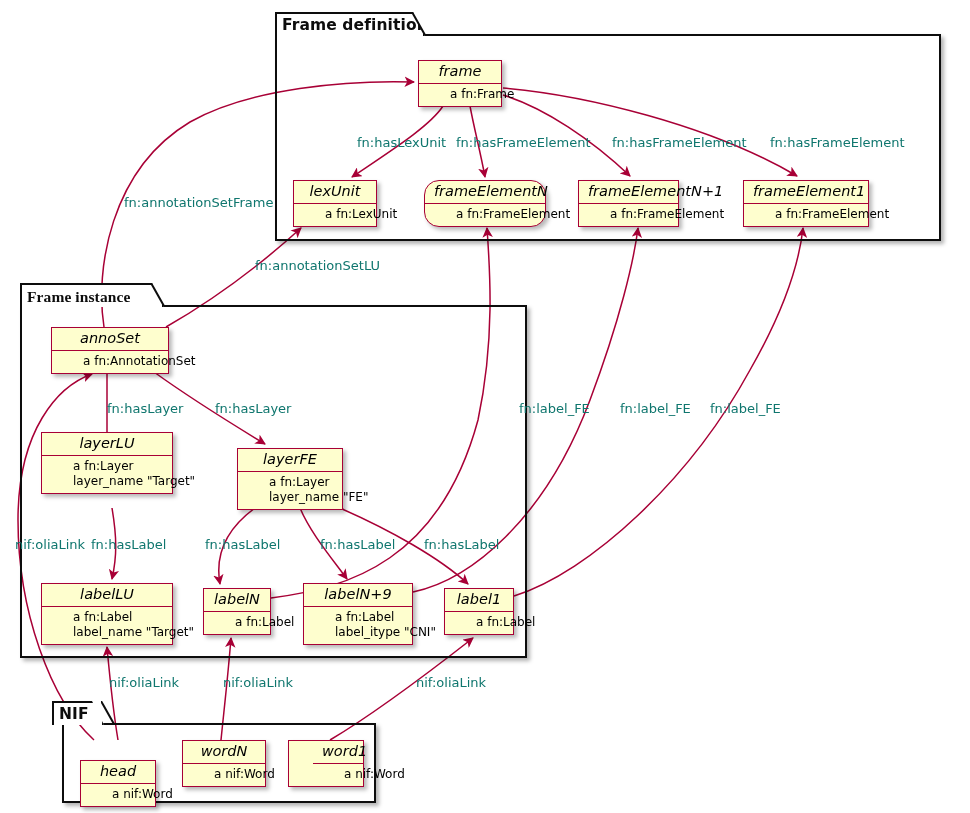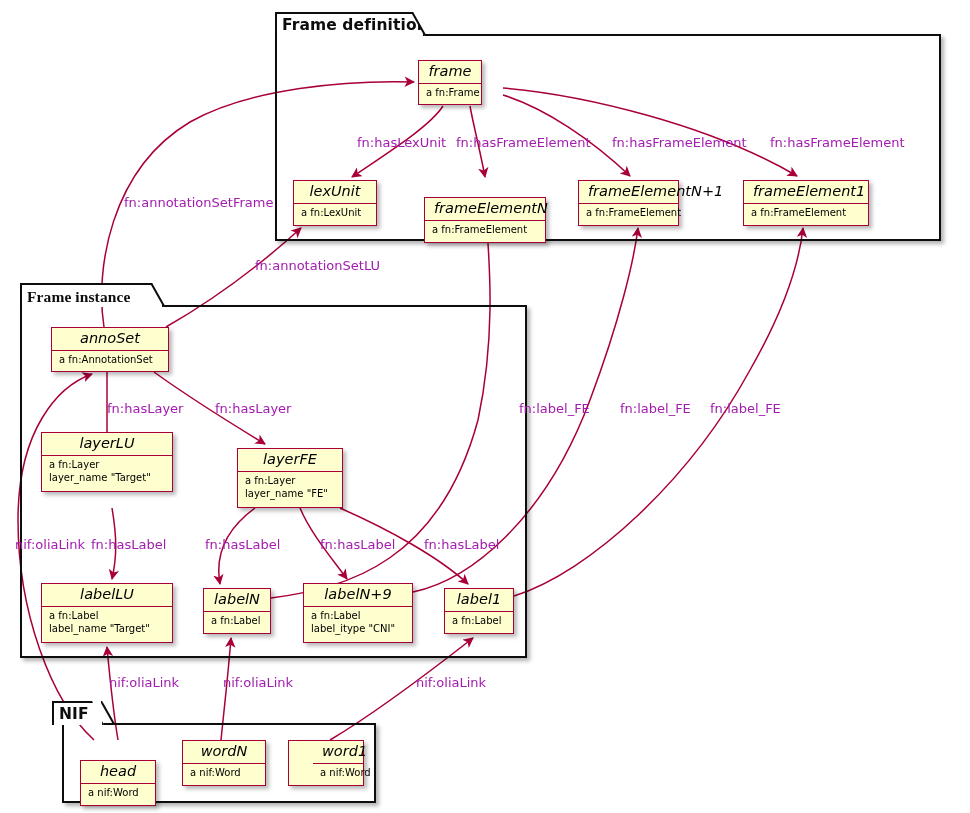--- a/index.html
+++ b/index.html
@@ -56,32 +56,33 @@
   .obj .obj-title {
     text-align: center;
     font-style: italic;
     font-size: 14.5px;
     color: #000000;
     padding: 3px 9px 4px 9px;
     border-bottom: 1.6px solid #A80036;
     line-height: 1.05;
   }
   .obj .obj-body {
-    font-size: 10px;
+    font-size: 12px;
     color: #000000;
     padding: 3px 7px 4px 7px;
     line-height: 1.25;
     font-style: normal;
+    margin-left: 24px;
   }
   .obj .obj-body div { white-space: nowrap; }
   
   .elabel {
     position: absolute;
     font-size: 13px;
-    color: #a21caf;
+    color: #0f766e;
     white-space: nowrap;
     line-height: 1;
     z-index: 6;
     background: transparent;
   }
 </style>
 </head>
 <body>
 
 <svg id="canvas" viewBox="0 0 970 813" xmlns="http://www.w3.org/2000/svg">
@@ -143,33 +144,33 @@
     <div style="position: absolute; left: 151px; top: 283px; width: 14px; height: 24px; z-index: 5;"><svg width="14" height="24">
         <line x1="0" y1="0" x2="13" y2="23" stroke="#0D0D0D" stroke-width="2"></line>
       </svg></div>
     <div class="pkg" style="left: 62px; top: 723px; width: 314px; height: 80px;"></div>
     <div class="pkg-tab" style="left: 52px; top: 701px; height: 24px; width: 52px; clip-path: polygon(0px 0px, 40px 0px, 52px 100%, 0px 100%);"><span>NIF</span></div>
     <div style="position: absolute; left: 101px; top: 701px; width: 14px; height: 24px; z-index: 5;"><svg width="14" height="24">
         <line x1="0" y1="0" x2="13" y2="23" stroke="#0D0D0D" stroke-width="2"></line>
       </svg></div>
   </div>
 <div id="layer-nodes">
-    <div class="obj" style="left: 418px; top: 60px; width: 64px; min-height: 45px;">
+    <div class="obj" style="left: 418px; top: 60px; width: 84px; min-height: 45px;">
       <div class="obj-title">frame</div>
       <div class="obj-body">
         <div>a fn:Frame</div>
       </div>
     </div>
     <div class="obj" style="left: 293px; top: 180px; width: 84px; min-height: 46px;">
       <div class="obj-title">lexUnit</div>
       <div class="obj-body">
         <div>a fn:LexUnit</div>
       </div>
     </div>
-    <div class="obj" style="left: 424px; top: 197px; width: 122px; min-height: 46px;">
+    <div class="obj" style="left: 424px; top: 180px; width: 122px; min-height: 46px; border-radius: 15px;">
       <div class="obj-title">frameElementN</div>
       <div class="obj-body">
         <div>a fn:FrameElement</div>
       </div>
     </div>
     <div class="obj" style="left: 578px; top: 180px; width: 101px; min-height: 46px;">
       <div class="obj-title">frameElementN+1</div>
       <div class="obj-body">
         <div>a fn:FrameElement</div>
       </div>

